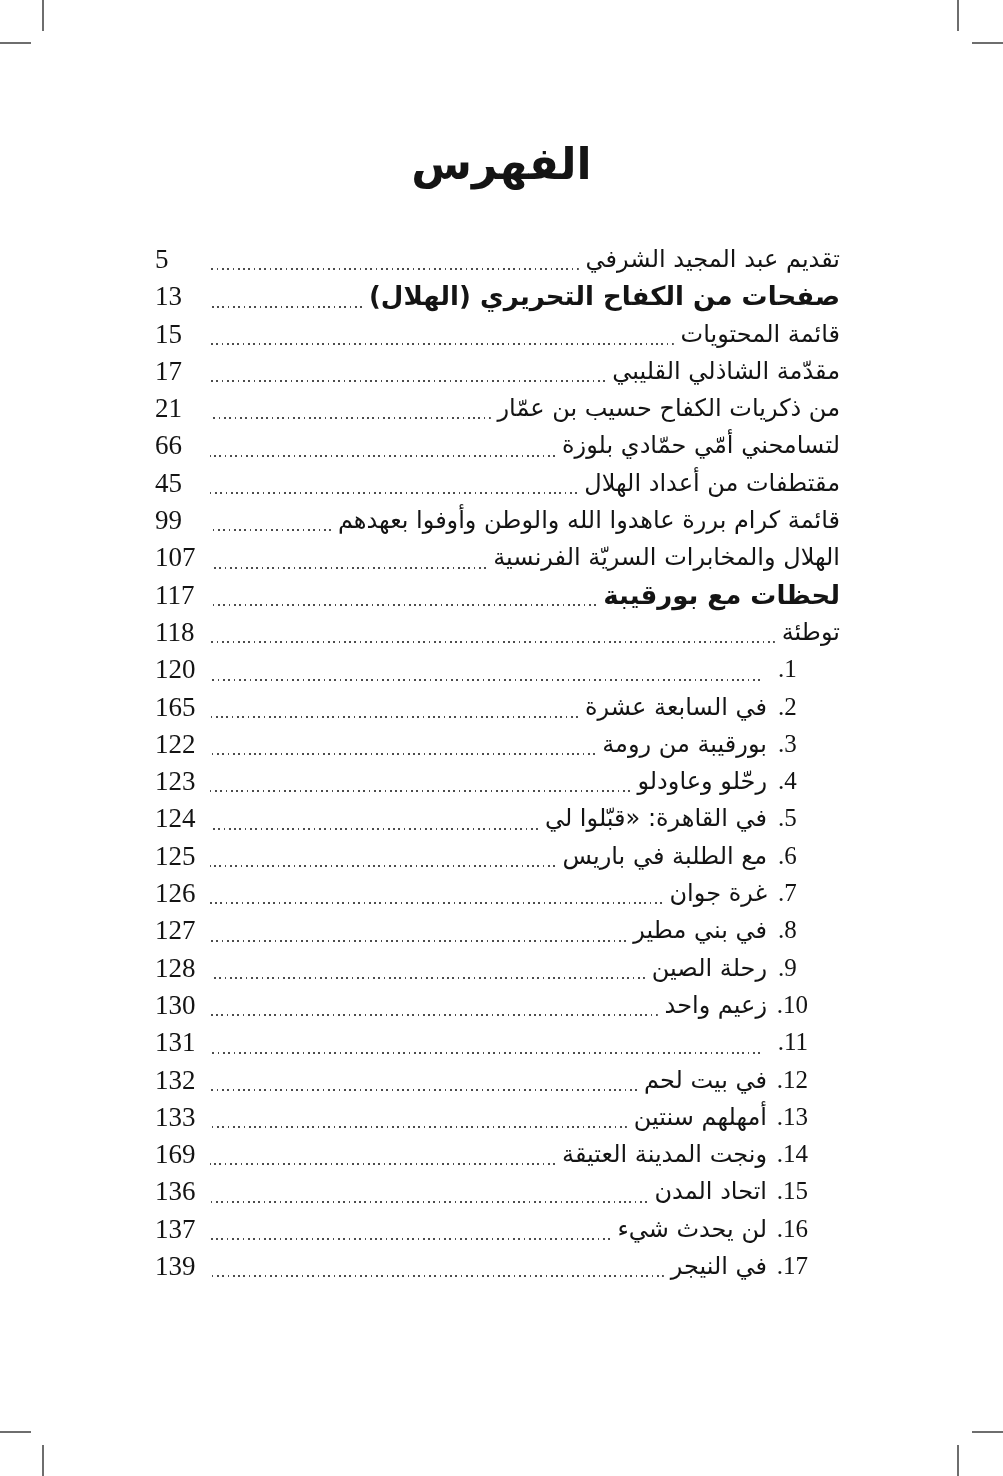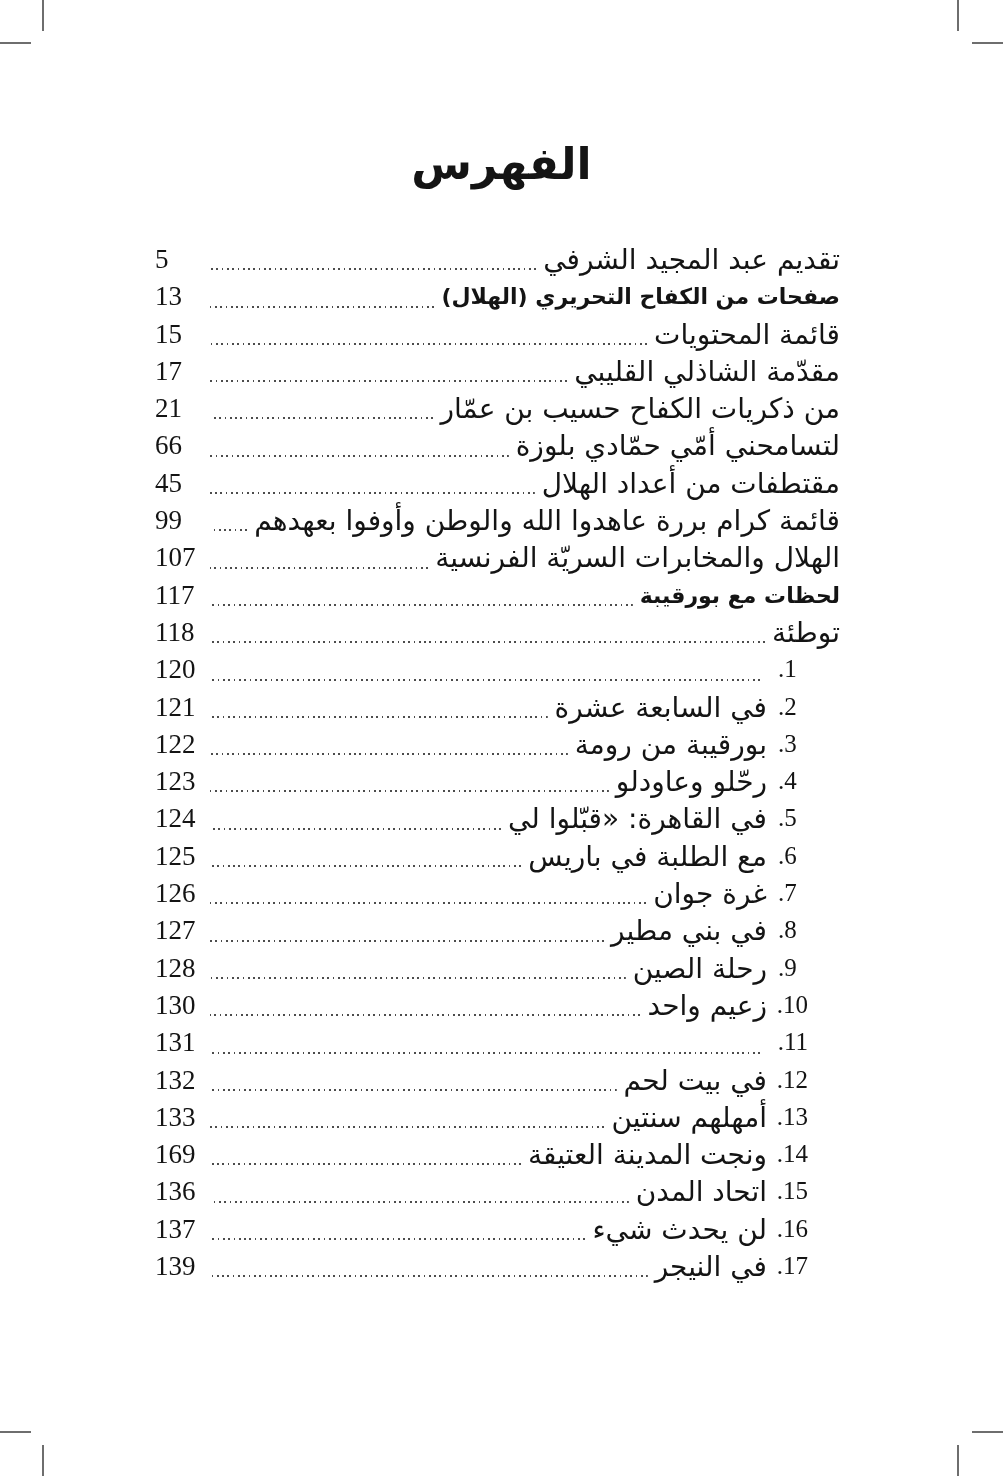--- a/index.html
+++ b/index.html
@@ -73,28 +73,28 @@
     font-size: 25px;
     line-height: 36px;
     margin-left: 11px;
     color: #141414;
     white-space: nowrap;
   }
   .inum:empty { display: none; }
 
   .ititle {
     flex: 0 0 auto;
-    font-size: 28px;
+    font-size: 24px;
     line-height: 37px;
     white-space: nowrap;
     color: #141414;
   }
   .row.bold .ititle {
     font-weight: 700;
-    font-size: 22px;
+    font-size: 26px;
   }
 
   .leader {
     flex: 1 1 auto;
     margin: 0 7px;
     min-width: 10px;
     background-image: repeating-linear-gradient(to left, #4c4c4c 0 1.7px, transparent 1.7px 5.3px);
     background-repeat: no-repeat;
     background-size: 100% 2px;
     background-position: center bottom 8px;
@@ -196,21 +196,21 @@
   </div>
       <div class="row numbered">
     <span class="inum">1.</span>
     <span class="leader"></span>
     <span class="pnum">120</span>
   </div>
       <div class="row numbered">
     <span class="inum">2.</span>
     <span class="ititle">في السابعة عشرة</span>
     <span class="leader"></span>
-    <span class="pnum">121</span>
+    <span class="pnum">165</span>
   </div>
       <div class="row numbered">
     <span class="inum">3.</span>
     <span class="ititle">بورقيبة من رومة</span>
     <span class="leader"></span>
     <span class="pnum">122</span>
   </div>
       <div class="row numbered">
     <span class="inum">4.</span>
     <span class="ititle">رحّلو وعاودلو</span>

